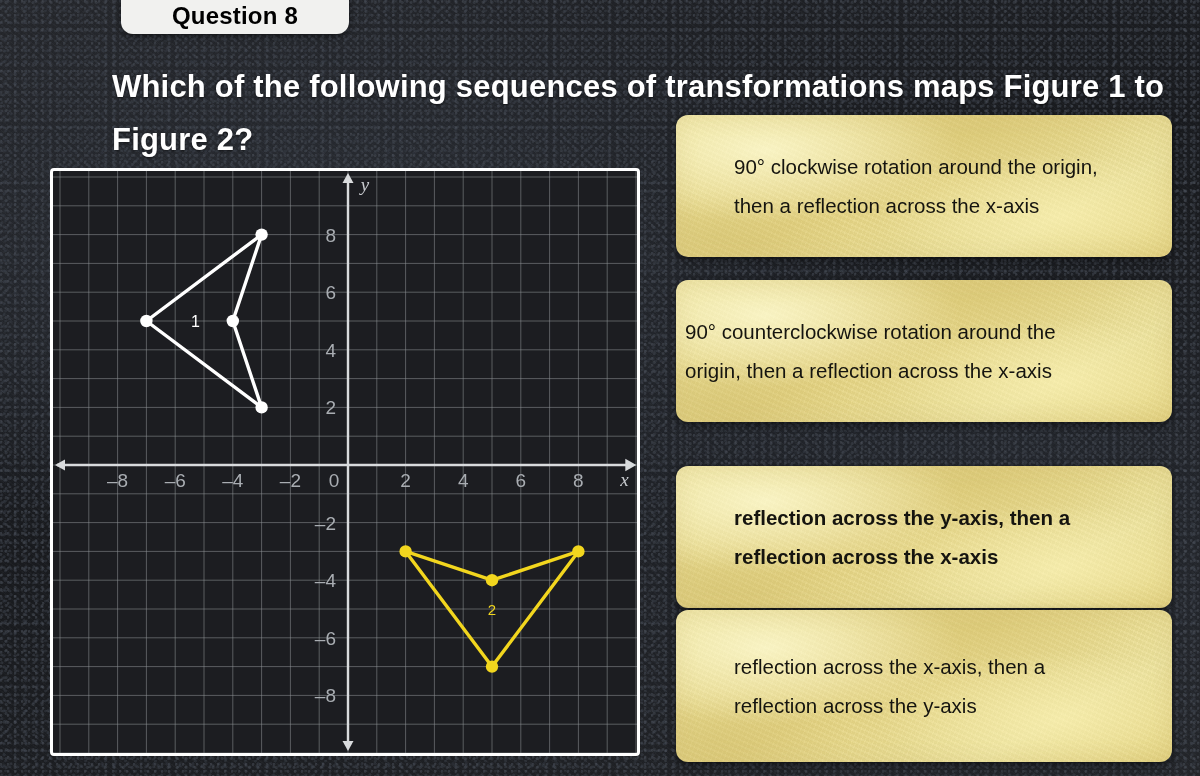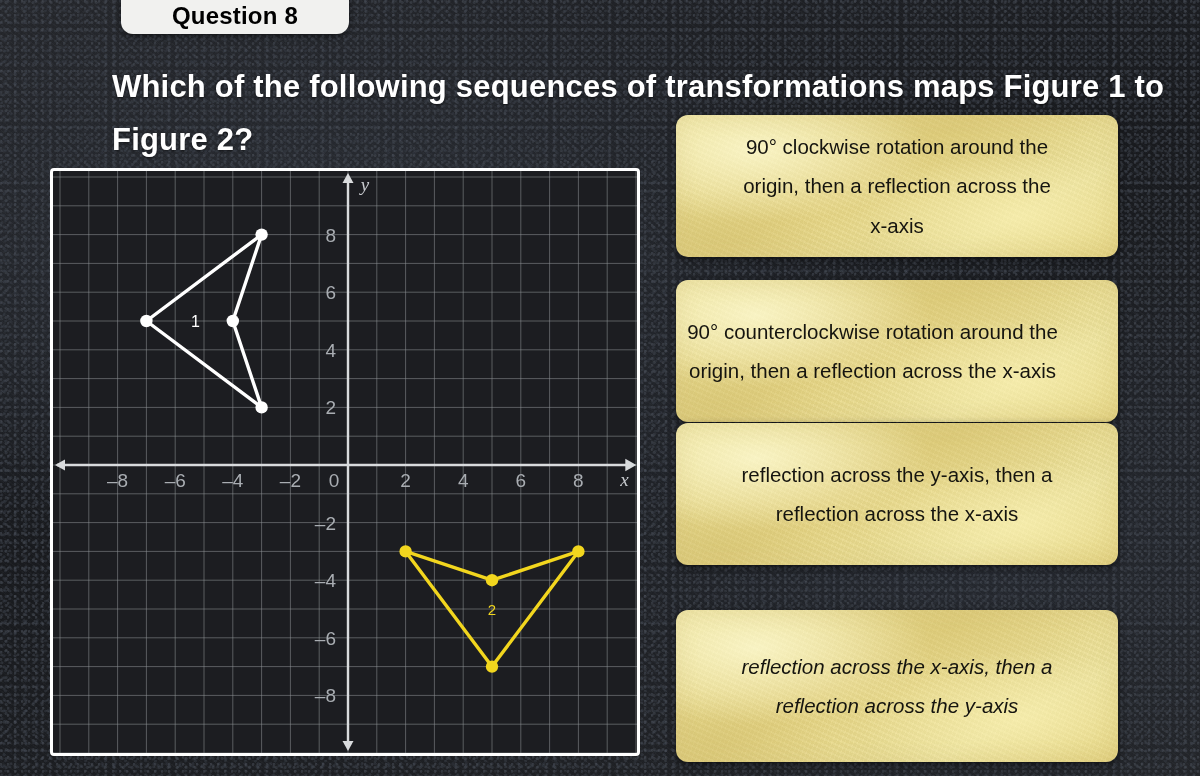--- a/index.html
+++ b/index.html
@@ -54,36 +54,35 @@
   
   #graphwrap{
     position:absolute;left:50px;top:168px;width:590px;height:588px;
     border:3px solid #ffffff;border-radius:4px;box-sizing:border-box;
     background:#1c1d21;overflow:hidden;
   }
   #graphwrap svg{display:block;}
 
   
   .card{
-    position:absolute;left:676px;width:442px;
+    position:absolute;left:676px;width:496px;
     border-radius:12px;box-sizing:border-box;
     padding:18px 58px 18px 58px;
     display:flex;align-items:center;
     color:#15140f;font-size:20.5px;line-height:1.92;
     background-color:#ead98a;
     background-image:
       radial-gradient(ellipse 55% 70% at 18% 25%, rgba(255,252,214,.75), rgba(255,250,200,0) 72%),
       radial-gradient(ellipse 50% 60% at 78% 72%, rgba(252,243,181,.6), rgba(250,240,175,0) 75%),
       radial-gradient(ellipse 40% 45% at 62% 12%, rgba(214,196,114,.45), rgba(214,196,114,0) 78%),
       radial-gradient(ellipse 35% 40% at 8% 85%, rgba(206,188,108,.4), rgba(206,188,108,0) 80%),
       repeating-linear-gradient(24deg, rgba(255,255,255,.05) 0 2px, rgba(0,0,0,.018) 2px 5px),
       repeating-linear-gradient(-68deg, rgba(255,255,255,.035) 0 1px, rgba(0,0,0,.02) 1px 4px),
       linear-gradient(152deg,#f0e49b 0%,#e6d481 42%,#efe49e 75%,#e3d179 100%);
     box-shadow:0 3px 9px rgba(0,0,0,.55), inset 0 0 22px rgba(190,170,95,.22);
-    text-align:center;
   }
   .card .txt{display:block;}
 </style>
 </head>
 <body>
 
 <div id="bg"></div>
 
 <div id="qbadge">
   <span>Question 8</span>
@@ -199,18 +198,18 @@
       </g>
     </svg>
 </div>
 
 <div class="card" id="card0" style="top:115px;height:142px;">
   <span class="txt">90° clockwise rotation around the origin, then a reflection across the x-axis</span>
 </div>
 <div class="card" id="card1" style="top:280px;height:142px;padding-left:9px;">
   <span class="txt">90° counterclockwise rotation around the origin, then a reflection across the x-axis</span>
 </div>
-<div class="card" id="card2" style="top:423px;height:142px;">
+<div class="card" id="card2" style="top:466px;height:142px;font-weight:bold;">
   <span class="txt">reflection across the y-axis, then a reflection across the x-axis</span>
 </div>
-<div class="card" id="card3" style="top:610px;height:152px;font-style:italic;">
+<div class="card" id="card3" style="top:610px;height:152px;">
   <span class="txt">reflection across the x-axis, then a reflection across the y-axis</span>
 </div>
 
 </body></html>

